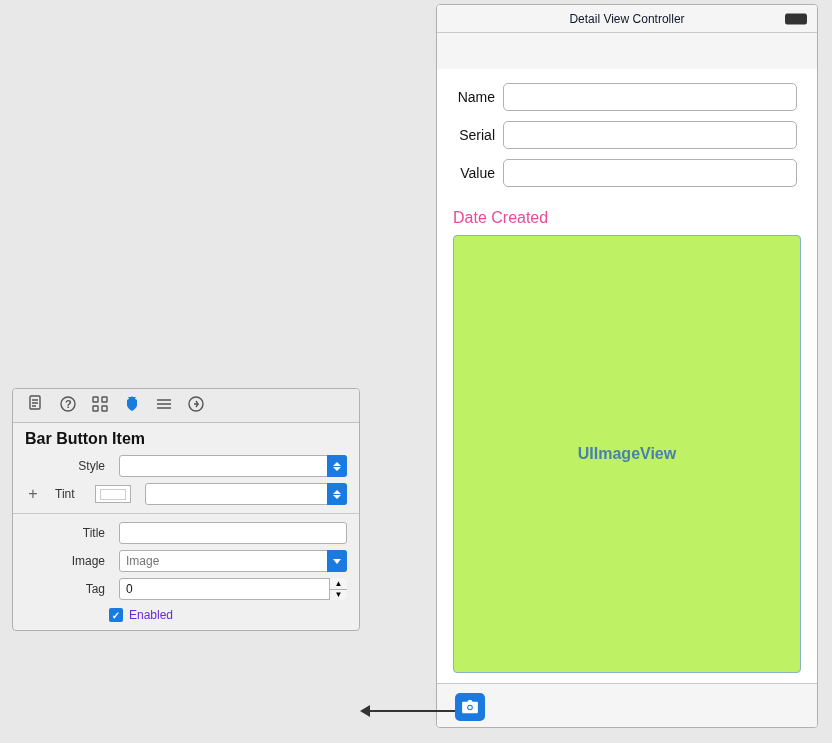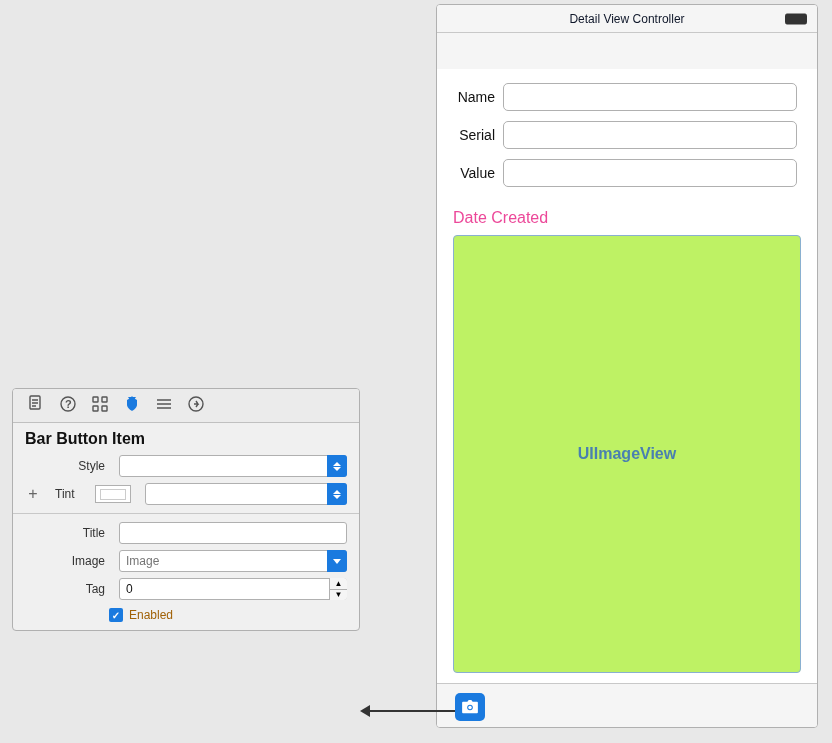--- a/index.html
+++ b/index.html
@@ -245,21 +245,21 @@
       justify-content: center;
       flex-shrink: 0;
     }
     .checkmark {
       color: white;
       font-size: 10px;
       font-weight: bold;
     }
     .checkbox-label {
       font-size: 12px;
-      color: #a16207;
+      color: #6d28d9;
     }
 
     
     .device-frame {
       position: absolute;
       left: 436px;
       top: 4px;
       width: 382px;
       height: 724px;
       background: #fff;

